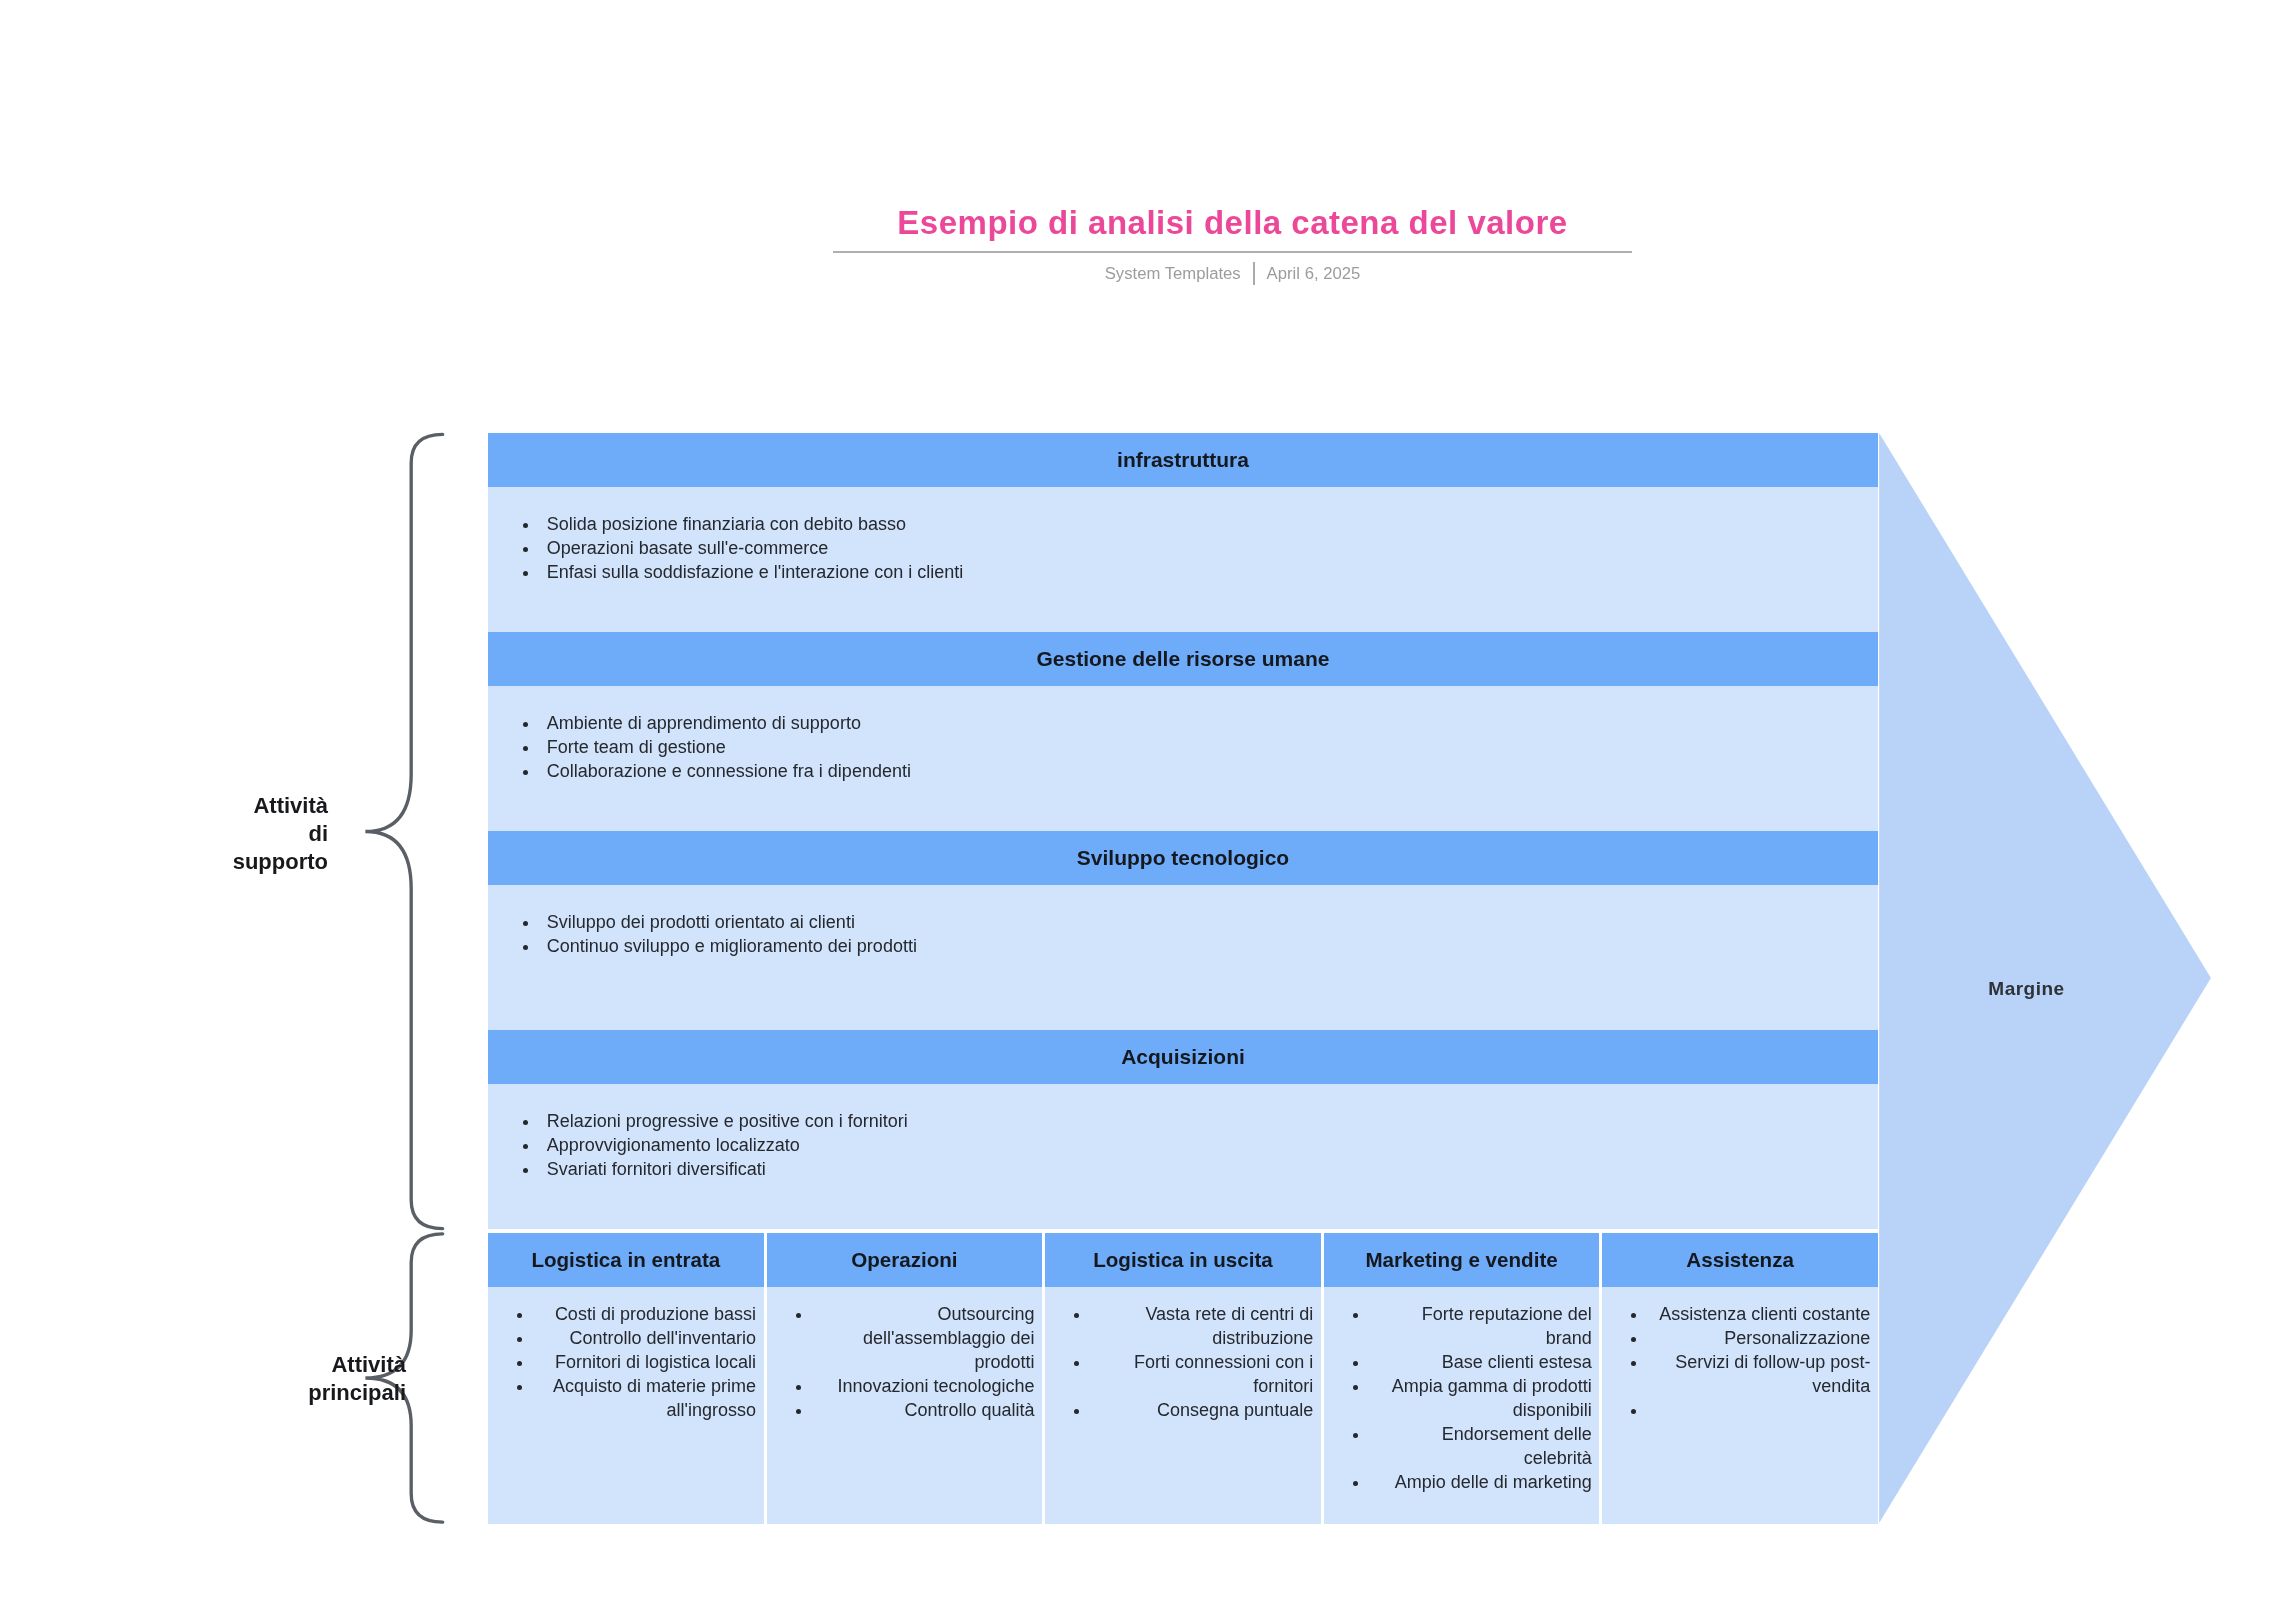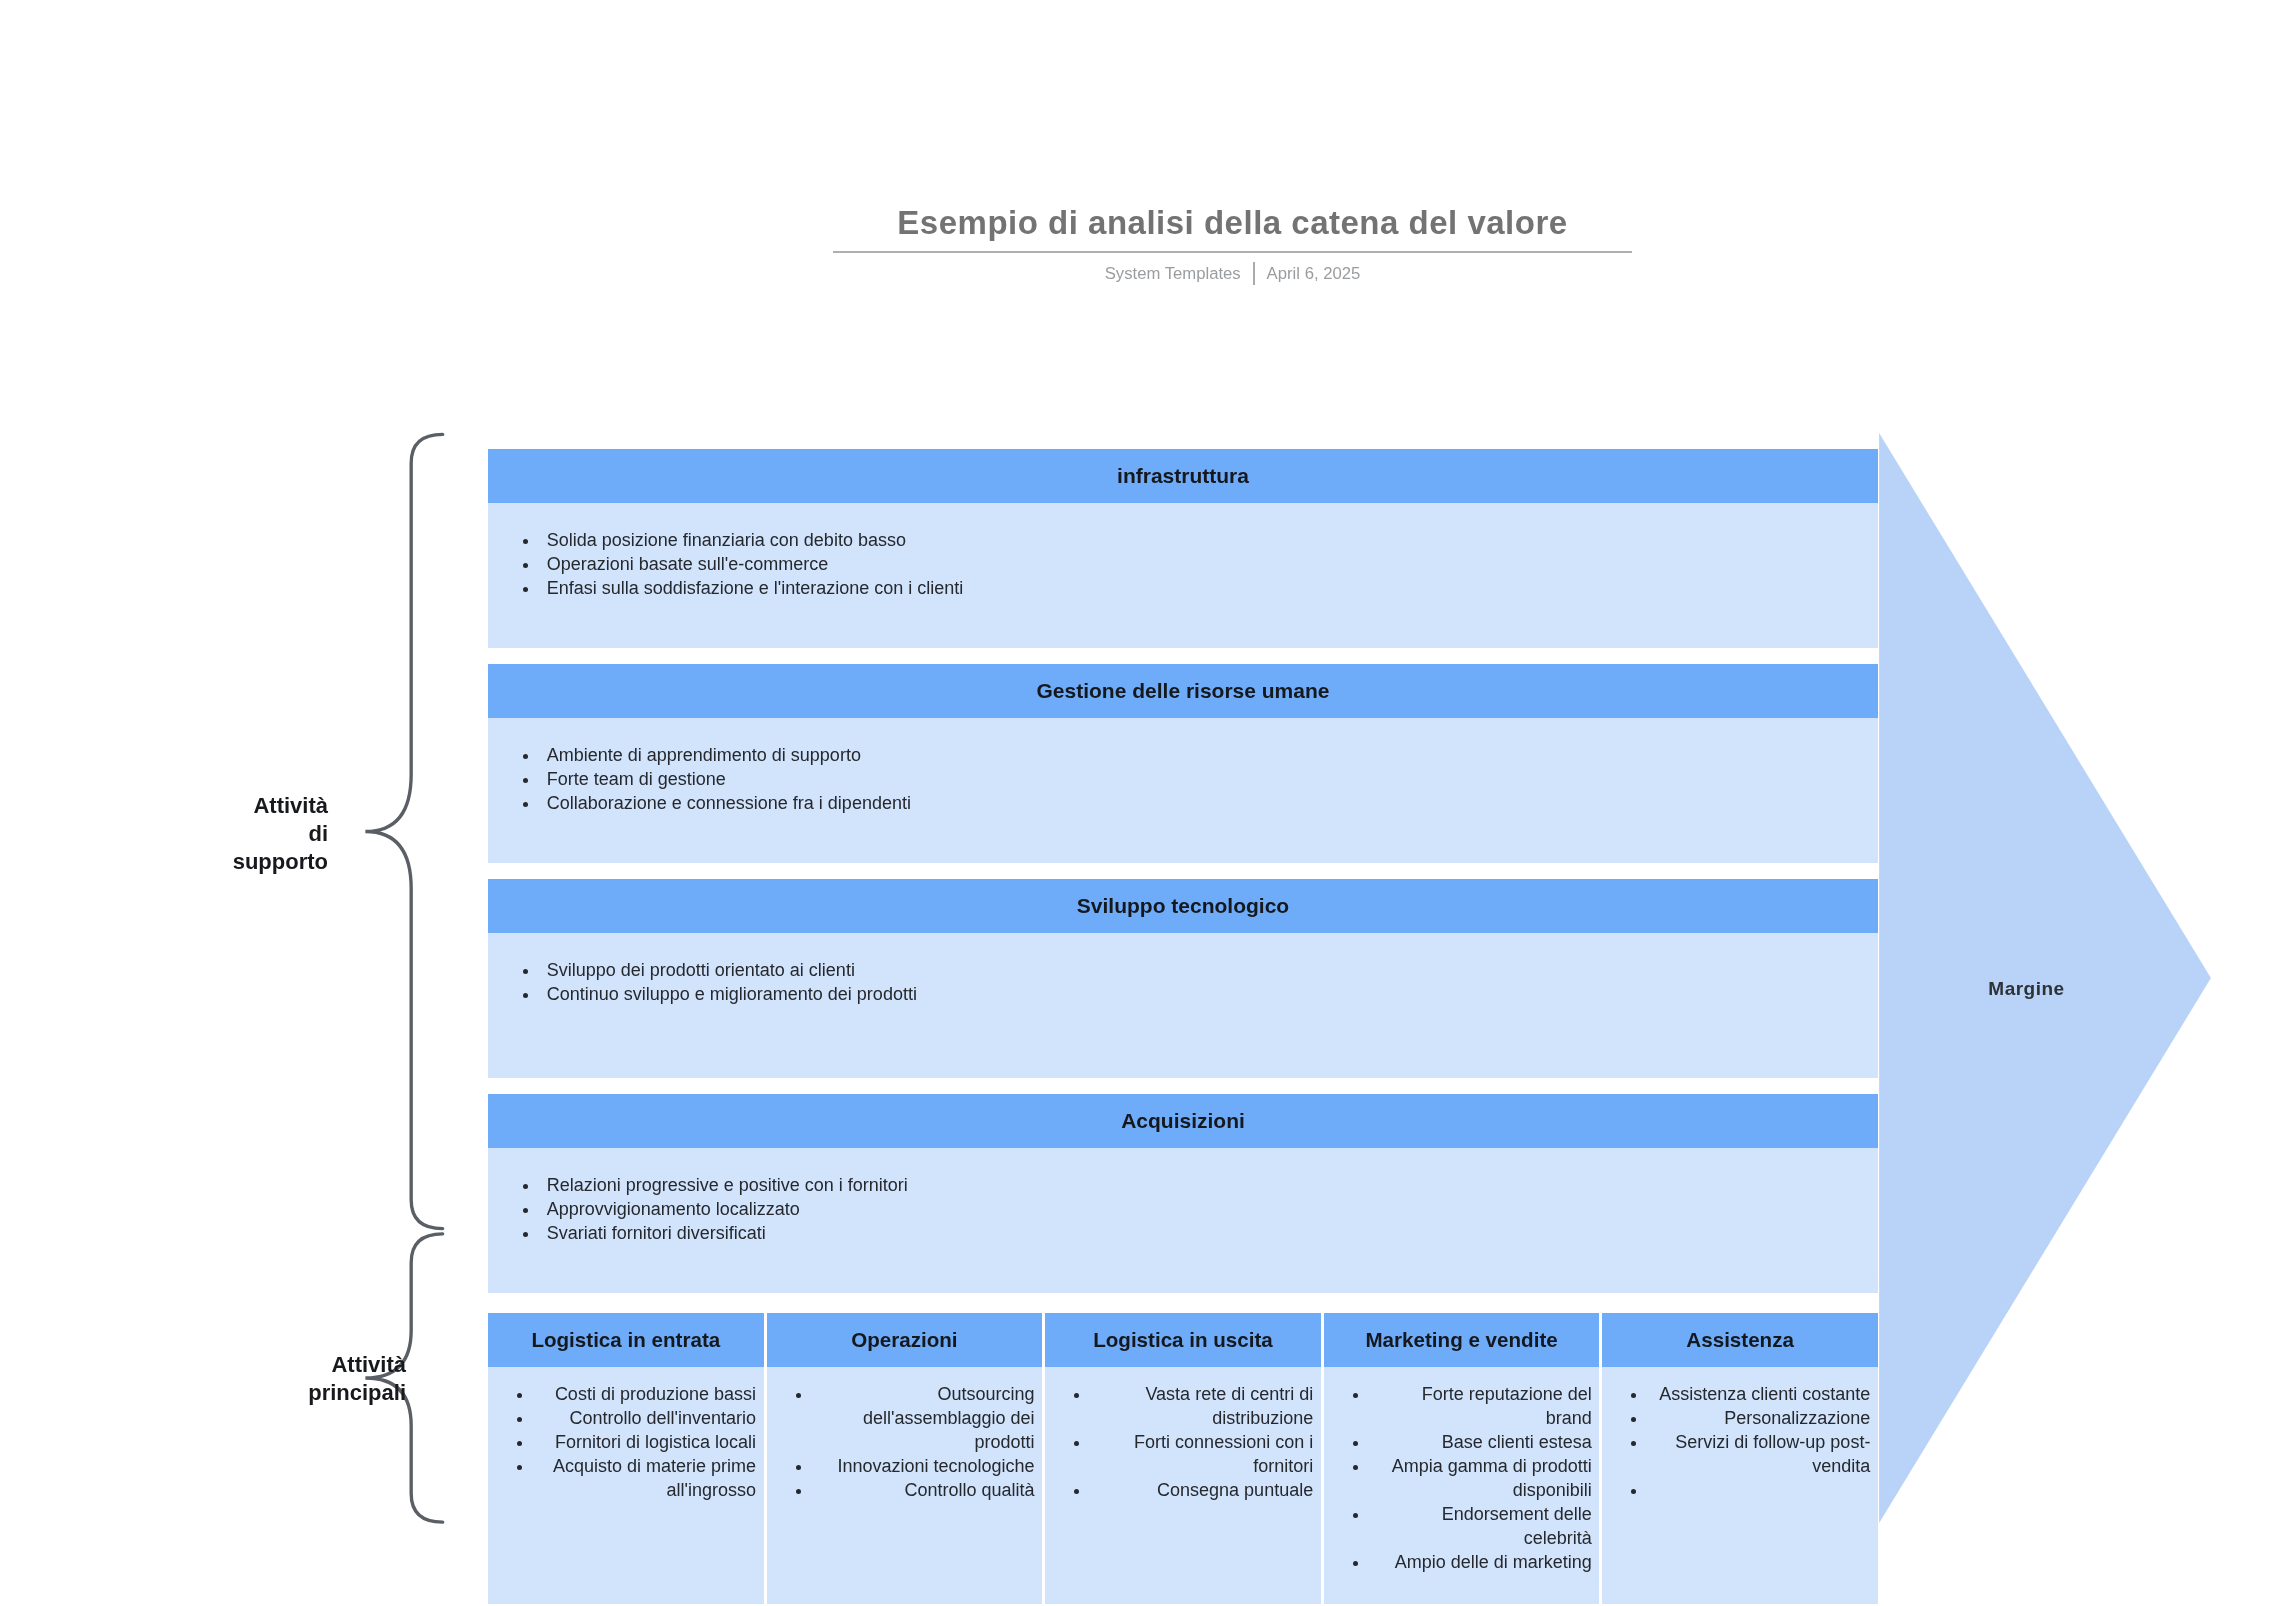--- a/index.html
+++ b/index.html
@@ -4,34 +4,34 @@
 <style>
   html,body{margin:0;padding:0;}
   body{
     width:2294px;height:1607px;position:relative;background:#ffffff;
     font-family:"Liberation Sans", sans-serif;overflow:hidden;
   }
   
   .title-block{position:absolute;left:833px;top:203px;width:799px;text-align:center;}
   .title-block h1{
     margin:0;font-size:33px;line-height:40px;font-weight:bold;
-    color:#737373;letter-spacing:0.5px;
+    color:#ec4899;letter-spacing:0.5px;
   }
   .title-rule{margin:7.6px 0 0 0;height:2.9px;background:#AFAFAF;}
   .subtitle{
     margin-top:8.6px;display:flex;justify-content:center;align-items:center;gap:12px;
     font-size:16.7px;color:#9A9DA0;
   }
   .subtitle .divider{width:1.9px;height:23px;background:#A9ACAF;}
   
   .diagram{position:absolute;left:488px;top:433px;width:1390px;}
   .bar{
     height:54px;background:var(--header-blue,#6EACFA);
     display:flex;align-items:center;justify-content:center;
-    font-weight:bold;font-size:21px;color:#15181D;margin-top:16px;
+    font-weight:bold;font-size:21px;color:#15181D;
   }
   .section-body{height:145px;background:var(--body-blue,#D2E3FC);}
   ul.bullets{
     margin:0;padding:25px 23px 0 52px;list-style:disc outside;
     font-size:18px;line-height:24px;color:#25282D;
   }
   ul.bullets li{padding-left:6.7px;}
   .primary-row{display:flex;gap:3px;margin-top:3.8px;}
   .primary-col{flex:1;min-width:0;}
   .primary-col .bar{font-size:20.6px;}

